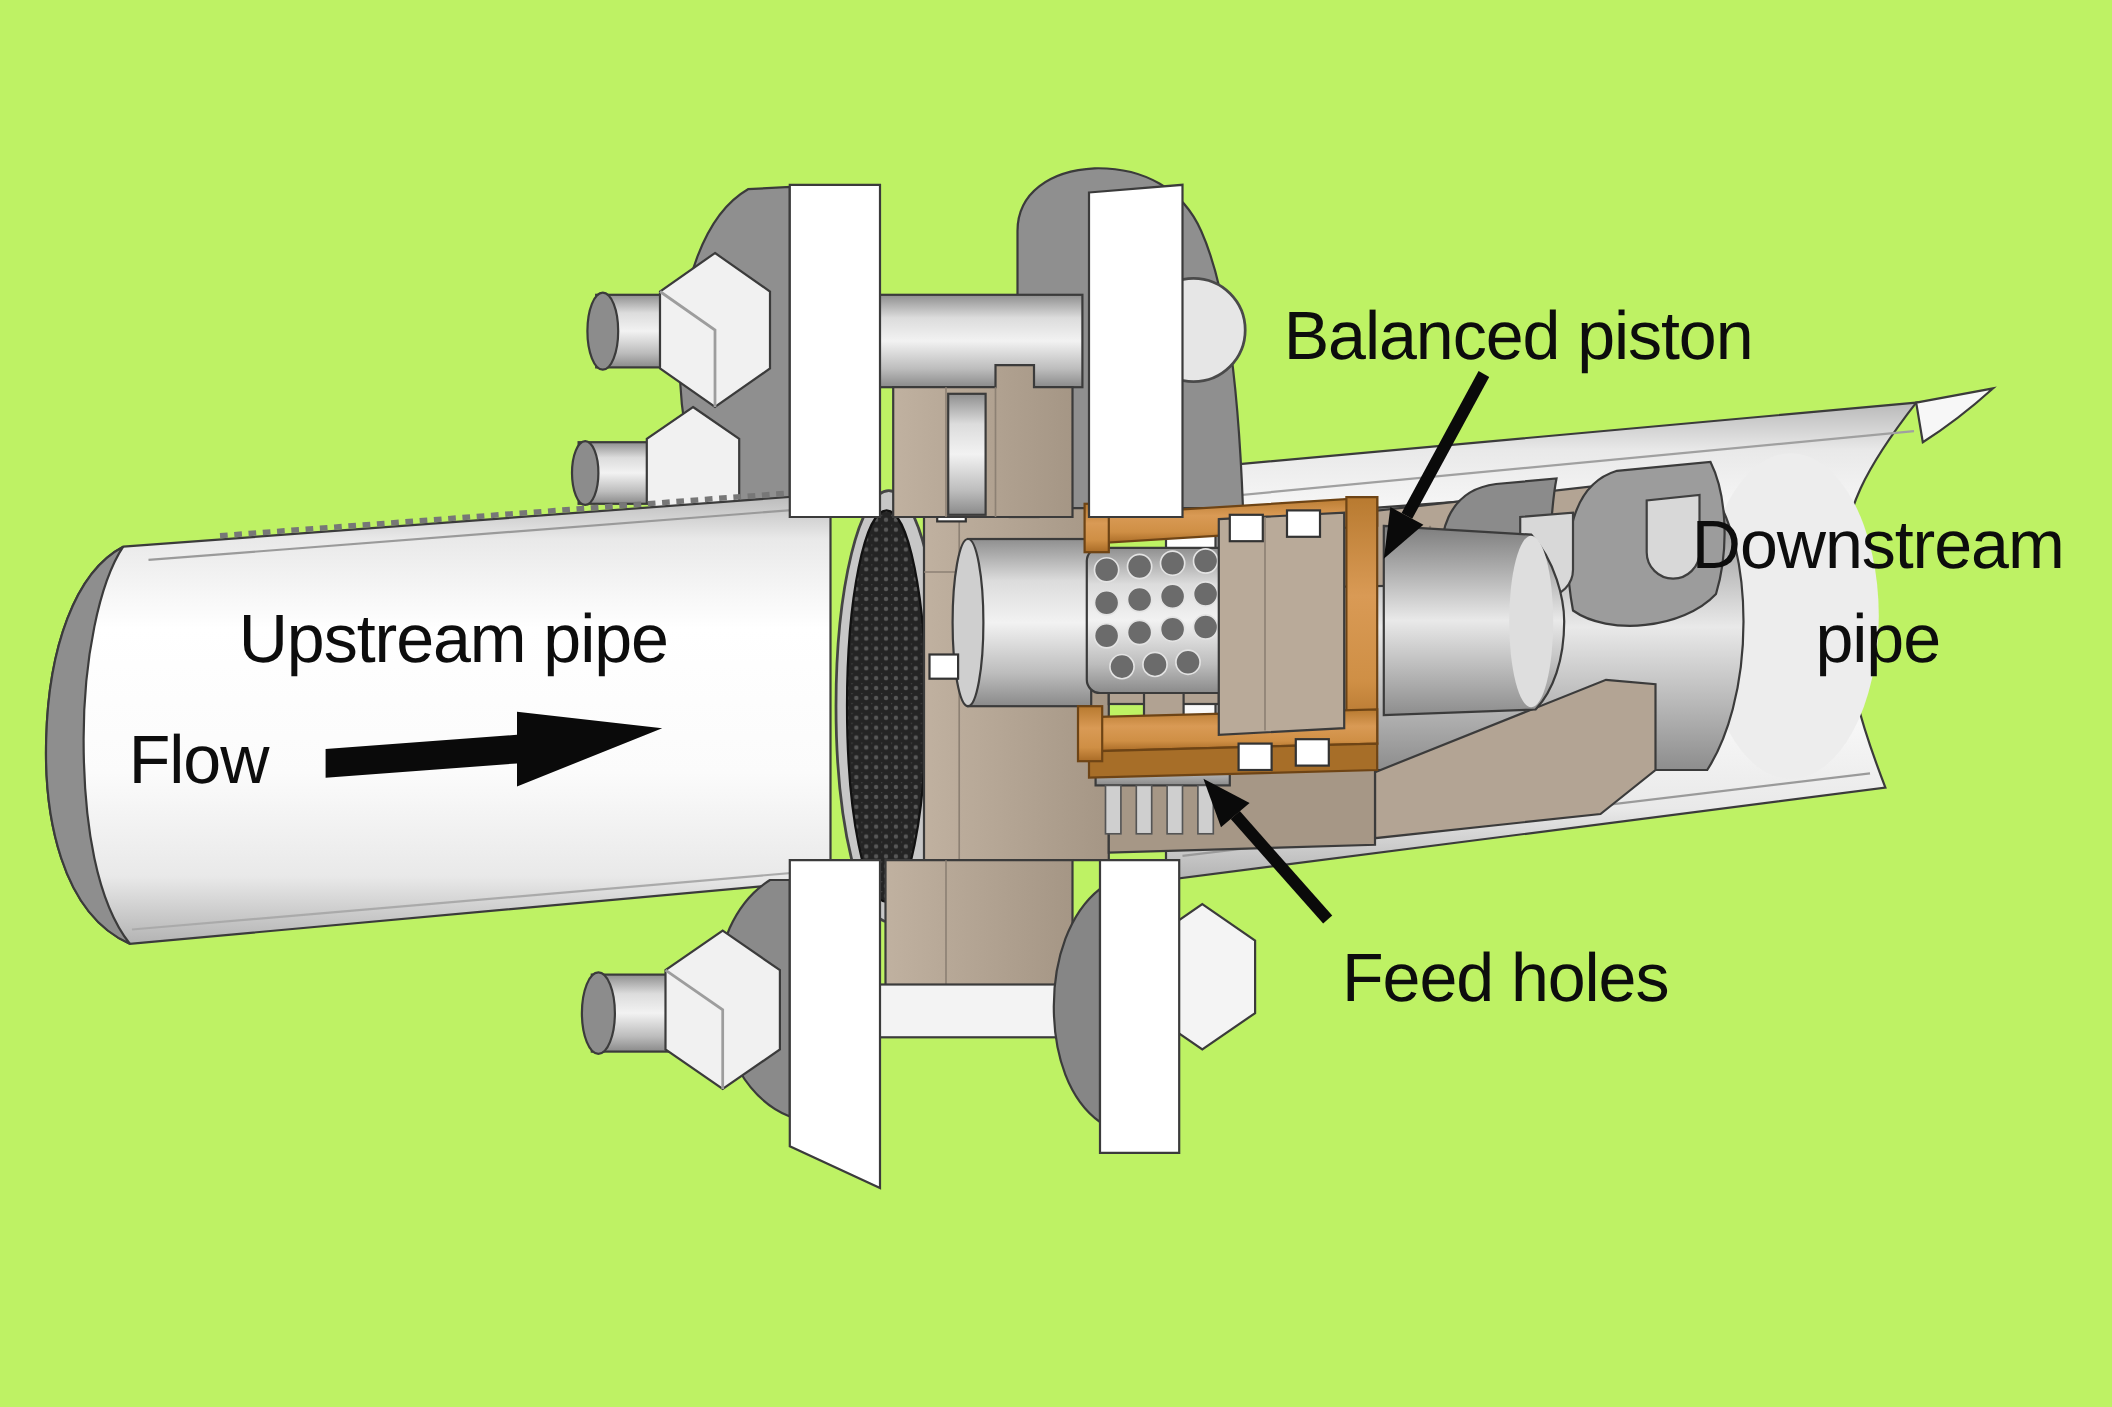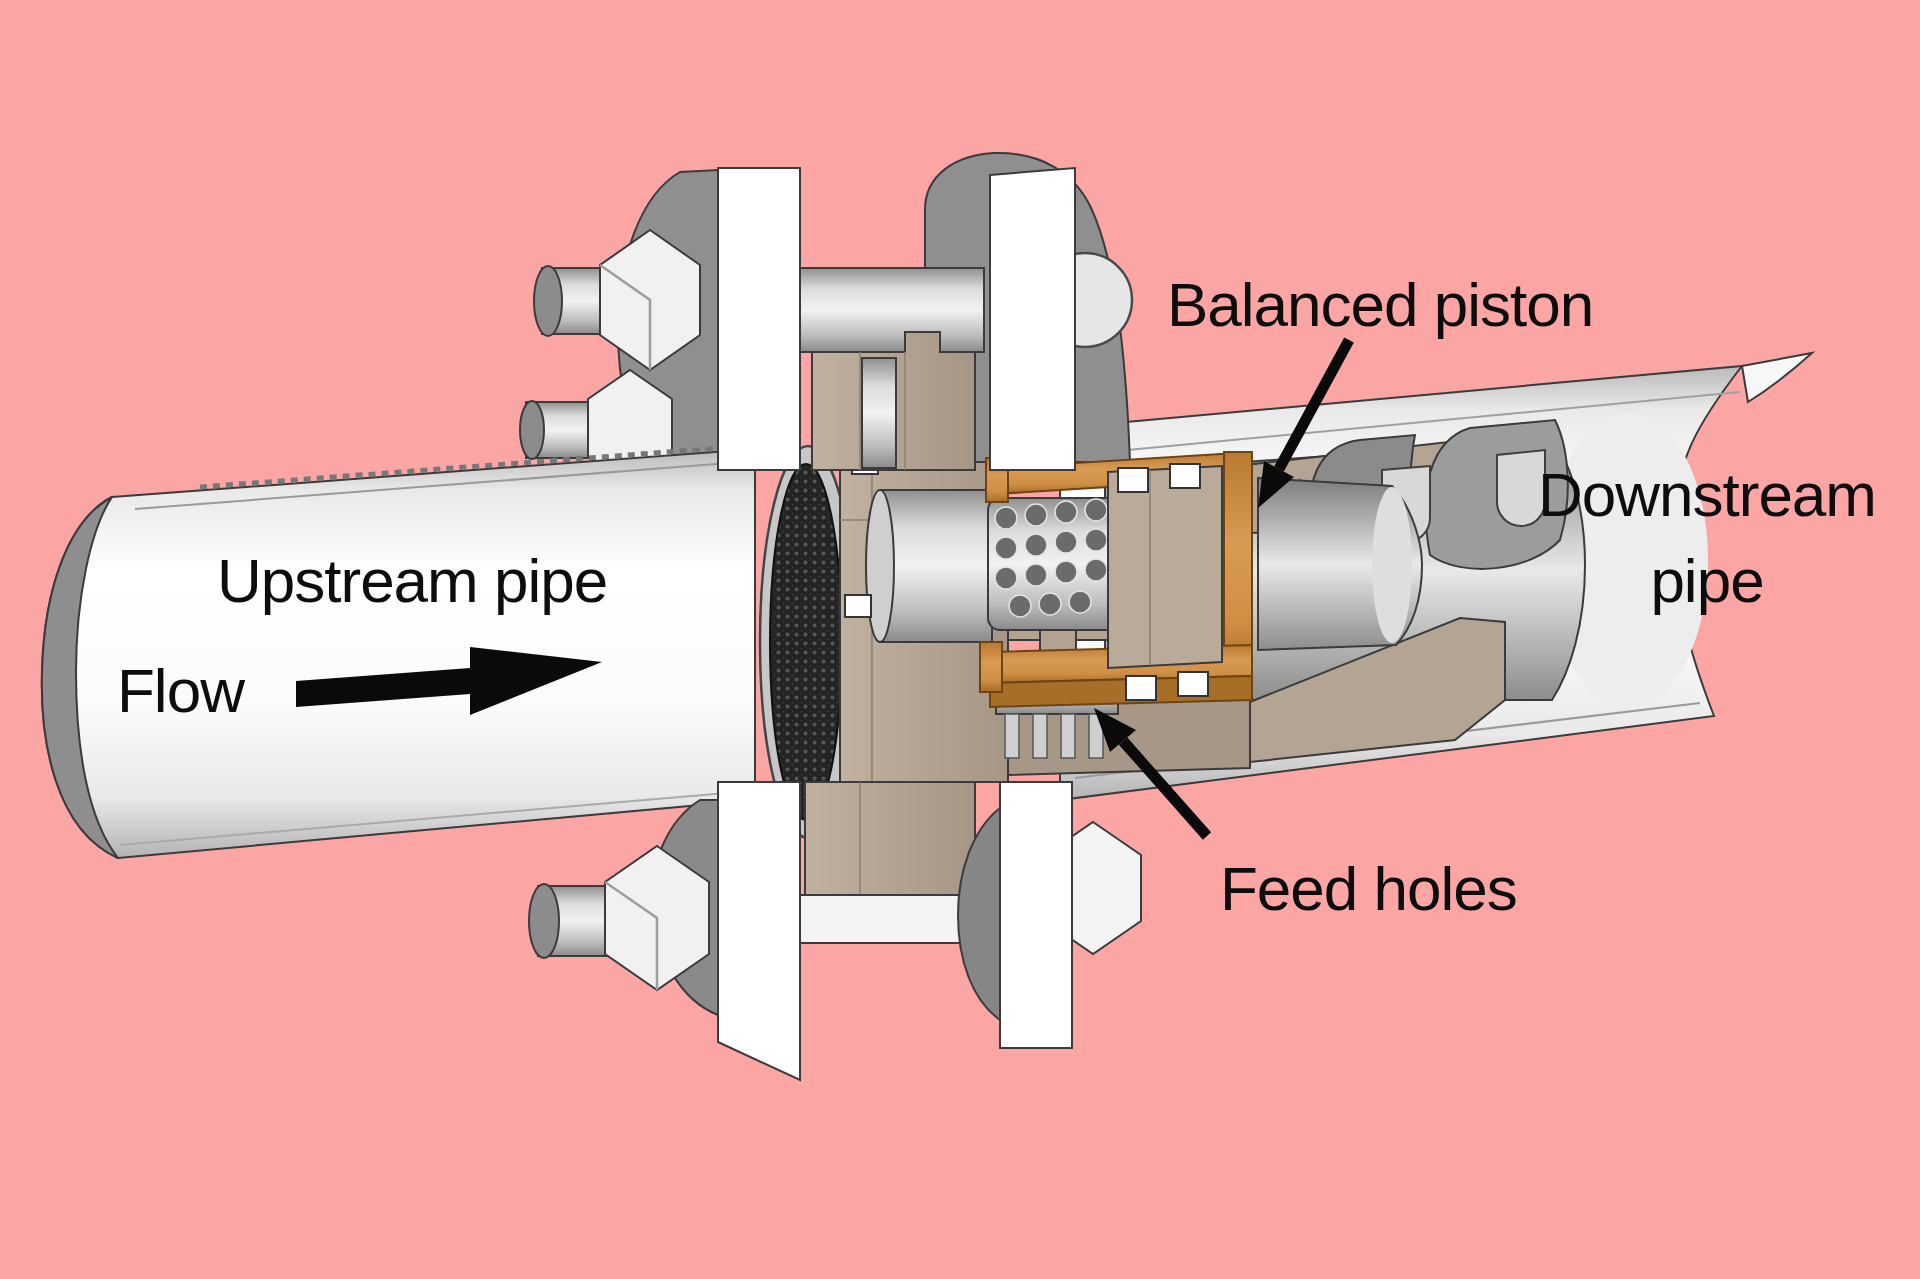--- a/index.html
+++ b/index.html
@@ -1,16 +1,16 @@
 <!DOCTYPE html>
 <html><head>
 <meta charset="utf-8">
 <style>
   html,body{margin:0;padding:0;background:#ffffff;}
-  .stage{width:1920px;height:1279px;position:relative;background:#fca5a5;overflow:hidden;}
+  .stage{width:1920px;height:1279px;position:relative;background:#bef264;overflow:hidden;}
   svg{display:block;}
   .edge{stroke:#3b3b3b;stroke-width:2;}
   .label{font-family:"Liberation Sans","DejaVu Sans",sans-serif;
          font-size:62px;letter-spacing:-1px;fill:#0d0d0d;}
 </style>
 </head>
 <body>
 
 <div class="stage">
 <svg width="1920" height="1279" viewBox="0 0 1920 1279">

